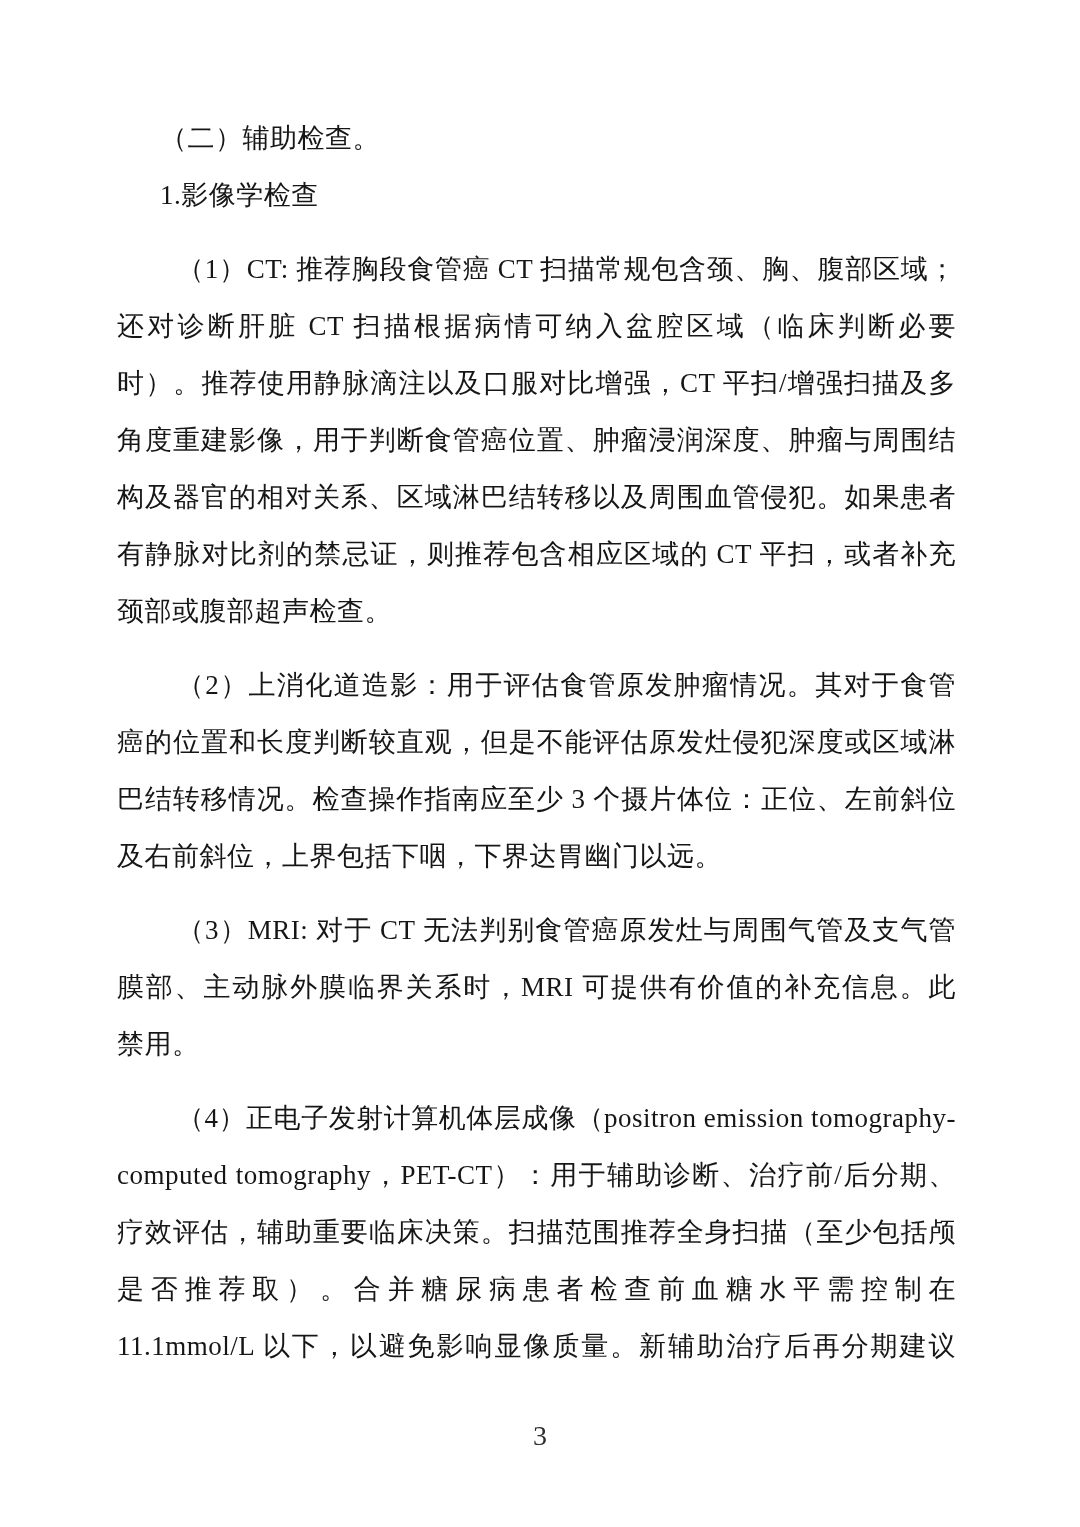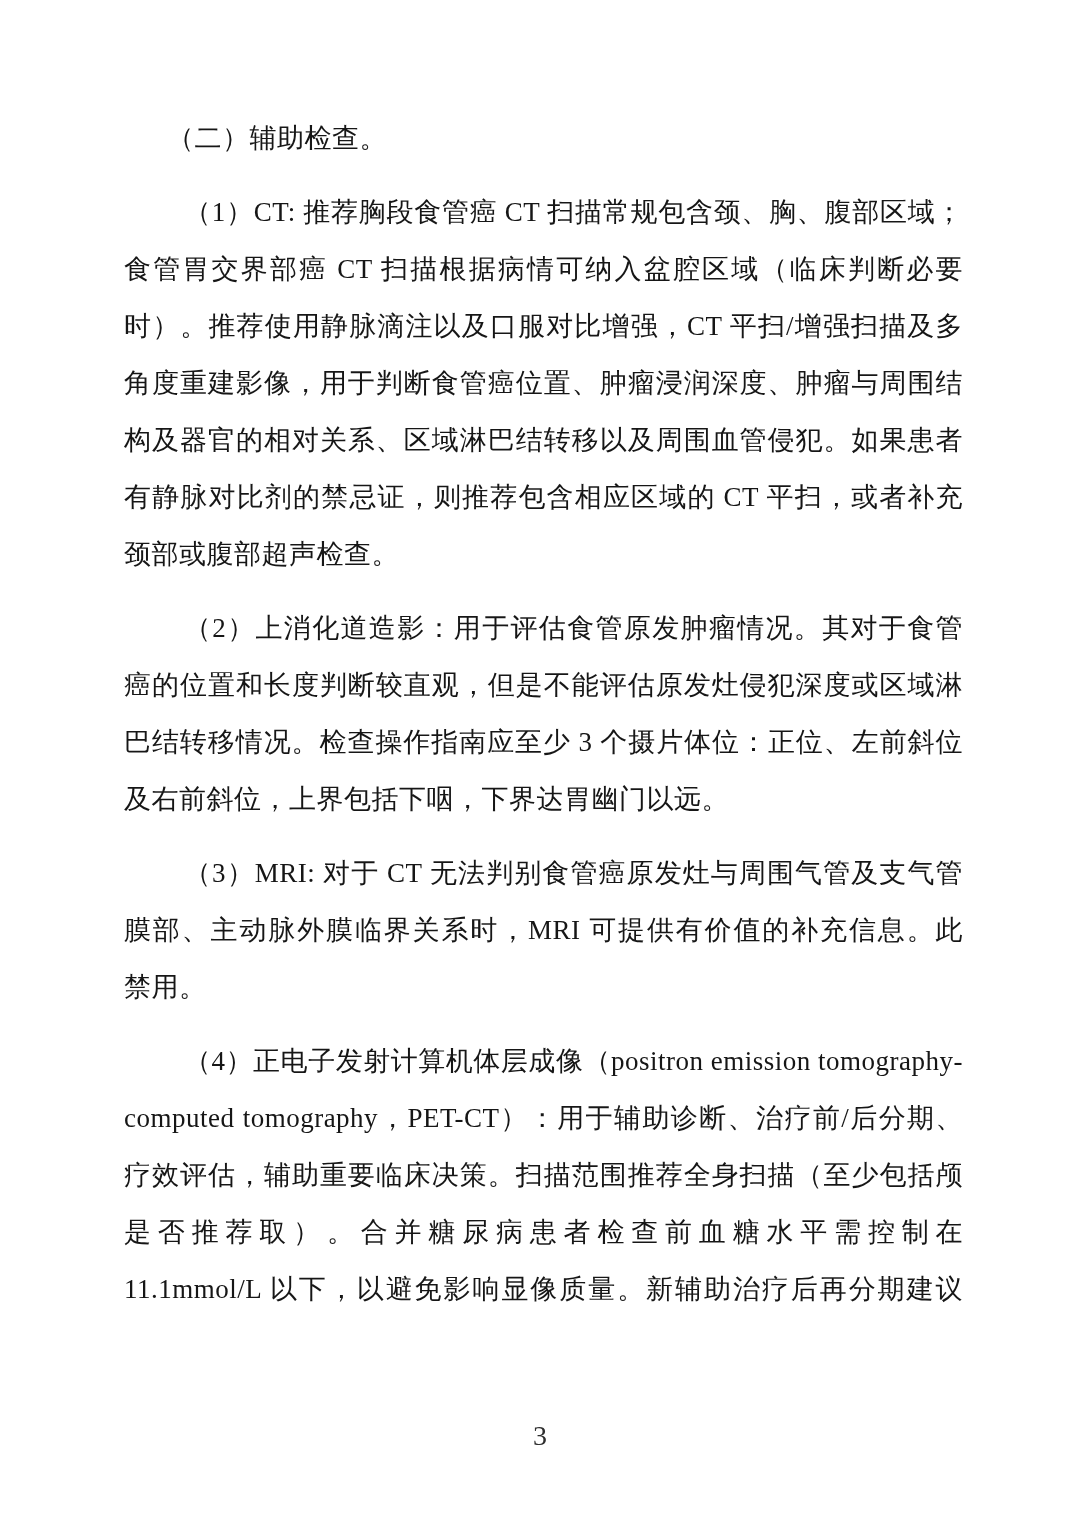--- a/index.html
+++ b/index.html
@@ -11,21 +11,21 @@
     position: relative;
     width: 1080px;
     height: 1527px;
     background: #ffffff;
     overflow: hidden;
     font-family: "Liberation Serif", "DejaVu Serif", serif;
     color: #161616;
   }
   .body-text {
     position: absolute;
-    left: 107px;
+    left: 100px;
     top: 110px;
     width: 873px;
     font-size: 27px;
     line-height: 57px;
   }
   .line {
     height: 57px;
     line-height: 57px;
     overflow: hidden;
     text-align: justify;
@@ -63,25 +63,26 @@
 </style>
 </head>
 <body>
 
 <div class="page">
 
   <div class="body-text">
 
     <div class="heading-line">（二）辅助检查。</div>
 
+    <div class="heading-line">1.影像学检查</div>
 
     <div>
         <div class="paragraph">
           <div class="line indent">（1）CT: 推荐胸段食管癌 CT 扫描常规包含颈、胸、腹部区域；</div>
-          <div class="line">食管胃交界部癌 CT 扫描根据病情可纳入盆腔区域（临床判断必要</div>
+          <div class="line">还对诊断肝脏 CT 扫描根据病情可纳入盆腔区域（临床判断必要</div>
           <div class="line">时）。推荐使用静脉滴注以及口服对比增强，CT 平扫/增强扫描及多</div>
           <div class="line">角度重建影像，用于判断食管癌位置、肿瘤浸润深度、肿瘤与周围结</div>
           <div class="line">构及器官的相对关系、区域淋巴结转移以及周围血管侵犯。如果患者</div>
           <div class="line">有静脉对比剂的禁忌证，则推荐包含相应区域的 CT 平扫，或者补充</div>
           <div class="line last">颈部或腹部超声检查。</div>
         </div>
         <div class="paragraph">
           <div class="line indent">（2）上消化道造影：用于评估食管原发肿瘤情况。其对于食管</div>
           <div class="line">癌的位置和长度判断较直观，但是不能评估原发灶侵犯深度或区域淋</div>
           <div class="line">巴结转移情况。检查操作指南应至少 3 个摄片体位：正位、左前斜位</div>

